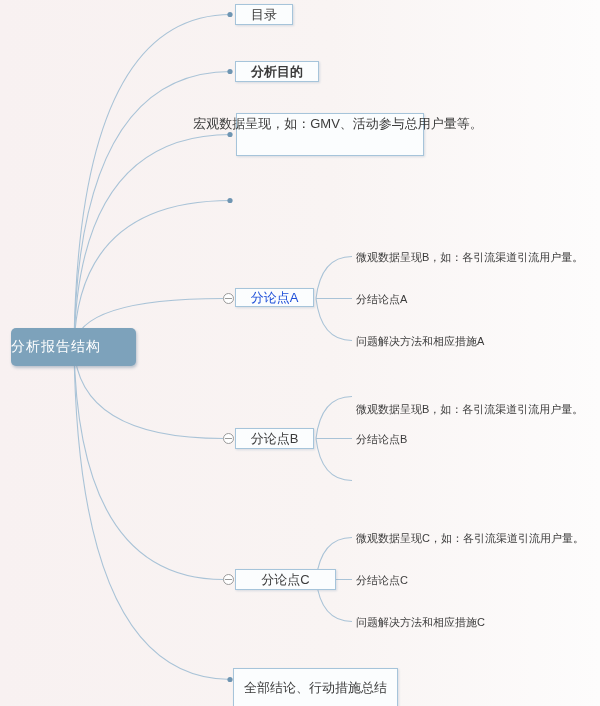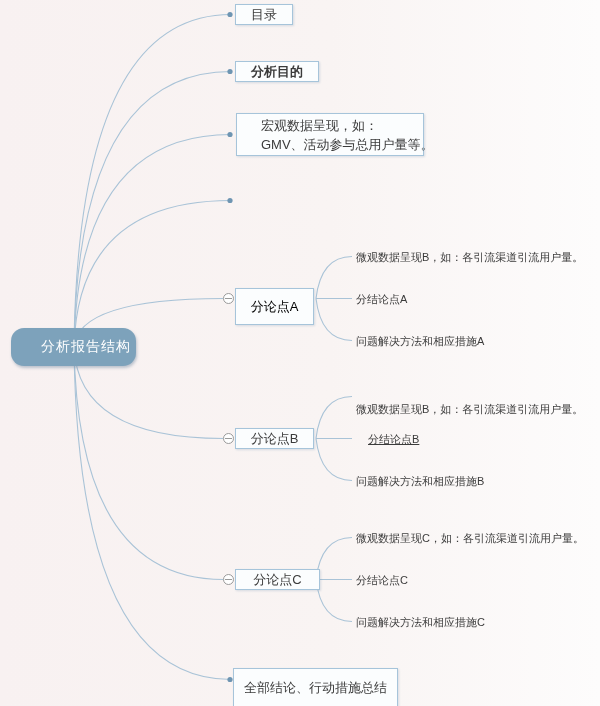--- a/index.html
+++ b/index.html
@@ -14,36 +14,35 @@
     position:absolute;
     display:flex;align-items:center;justify-content:center;
     box-sizing:border-box;
     border:1px solid;
     border-radius:0;
     font-size:13px;
     white-space:nowrap;
     box-shadow:1px 1px 2px rgba(130,155,180,0.28);
   }
   .node.multiline{
-    flex-direction:column;
+    flex-direction:row;
     align-items:flex-start;
     justify-content:center;
-    padding-left:24px;
+    padding-left:16px;
     line-height:19px;
   }
   .root-node{
     position:absolute;
-    display:flex;align-items:center;justify-content:center;
+    display:flex;align-items:center;
     box-sizing:border-box;
-    border-radius:13px;
+    border-radius:5px;
     font-size:14px;
     letter-spacing:1px;
     white-space:nowrap;
     box-shadow:1px 2px 3px rgba(110,135,160,0.45);
-    padding-left:25px;
   }
   .child-label{
     position:absolute;
     font-size:11px;
     line-height:14px;
     white-space:nowrap;
   }
 </style>
 </head>
 <body>
@@ -84,23 +83,22 @@
   </div>
 <div class="node" style="left: 235px; top: 4px; width: 58px; height: 21px; background: rgb(251, 253, 254); border-color: rgb(166, 196, 218); color: rgb(59, 59, 59);">目录</div>
     <div class="node" style="left: 235px; top: 61px; width: 84px; height: 21px; background: rgb(251, 253, 254); border-color: rgb(166, 196, 218); color: rgb(59, 59, 59); font-weight: bold;">分析目的</div>
     <div class="node multiline" style="left: 236px; top: 113px; width: 188px; height: 43px; background: rgb(251, 253, 254); border-color: rgb(166, 196, 218); color: rgb(59, 59, 59);">
       <div>宏观数据呈现，如：</div>
       <div>GMV、活动参与总用户量等。</div>
     </div>
     <div class="child-label" style="left: 356px; top: 249.5px; color: rgb(59, 59, 59);">微观数据呈现B，如：各引流渠道引流用户量。</div>
     <div class="child-label" style="left: 356px; top: 291.5px; color: rgb(59, 59, 59);">分结论点A</div>
     <div class="child-label" style="left: 356px; top: 333.5px; color: rgb(59, 59, 59);">问题解决方法和相应措施A</div>
-    <div class="node" style="left: 235px; top: 288px; width: 79px; height: 37px; background: rgb(251, 253, 254); border-color: rgb(166, 196, 218); color: #000000;">分论点A</div>
+    <div class="node" style="left: 235px; top: 288px; width: 79px; height: 19px; background: rgb(251, 253, 254); border-color: rgb(166, 196, 218); color: #1d4ed8;">分论点A</div>
     <div class="child-label" style="left: 356px; top: 389.5px; color: rgb(59, 59, 59); margin-top: 12px;">微观数据呈现B，如：各引流渠道引流用户量。</div>
-    <div class="child-label" style="left: 368px; top: 431.5px; color: rgb(59, 59, 59); text-decoration: underline;">分结论点B</div>
-    <div class="child-label" style="left: 356px; top: 473.5px; color: rgb(59, 59, 59);">问题解决方法和相应措施B</div>
+    <div class="child-label" style="left: 356px; top: 431.5px; color: rgb(59, 59, 59);">分结论点B</div>
     <div class="node" style="left: 235px; top: 428px; width: 79px; height: 21px; background: rgb(251, 253, 254); border-color: rgb(166, 196, 218); color: rgb(59, 59, 59);">分论点B</div>
     <div class="child-label" style="left: 356px; top: 530.5px; color: rgb(59, 59, 59);">微观数据呈现C，如：各引流渠道引流用户量。</div>
     <div class="child-label" style="left: 356px; top: 572.5px; color: rgb(59, 59, 59);">分结论点C</div>
     <div class="child-label" style="left: 356px; top: 614.5px; color: rgb(59, 59, 59);">问题解决方法和相应措施C</div>
-    <div class="node" style="left: 235px; top: 569px; width: 85px; height: 21px; background: rgb(251, 253, 254); border-color: rgb(166, 196, 218); color: rgb(59, 59, 59);">分论点C</div>
+    <div class="node" style="left: 235px; top: 569px; width: 101px; height: 21px; background: rgb(251, 253, 254); border-color: rgb(166, 196, 218); color: rgb(59, 59, 59);">分论点C</div>
     <div class="node" style="left: 233px; top: 668px; width: 165px; height: 39px; background: rgb(251, 253, 254); border-color: rgb(166, 196, 218); color: rgb(59, 59, 59);">全部结论、行动措施总结</div>
   </div>
 
 </body></html>

